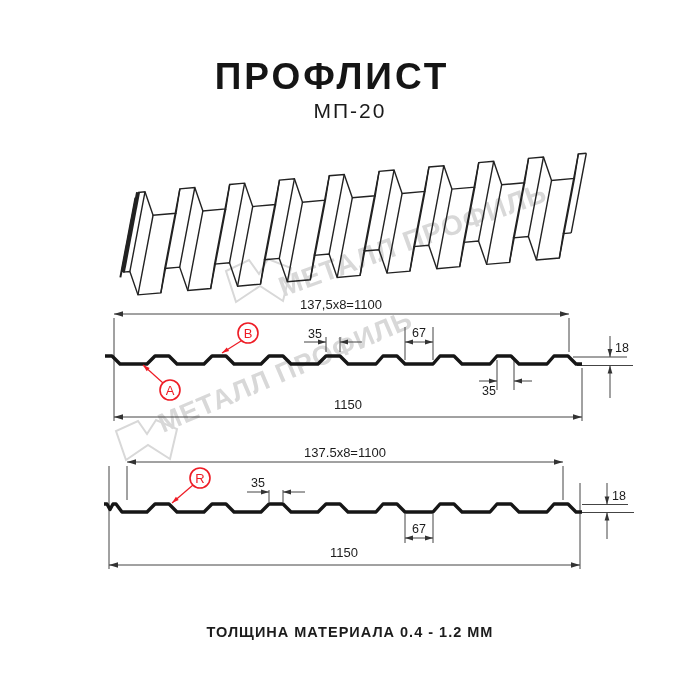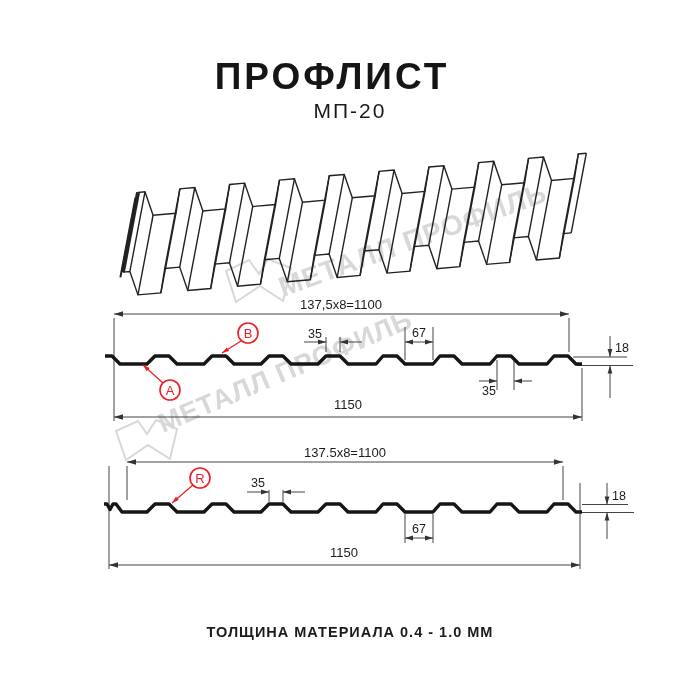--- a/index.html
+++ b/index.html
@@ -111,14 +111,14 @@
       <text class="dimtxt" x="344" y="557" text-anchor="middle">1150</text>
       <g>
         <circle cx="200" cy="478" r="10" fill="none" stroke="#ee1c25" stroke-width="1.6"></circle>
         <text class="redtxt" x="200" y="483" text-anchor="middle">R</text>
         <line x1="193" y1="485" x2="172" y2="503" stroke="#ee1c25" stroke-width="1.2"></line>
         <polygon points="172,503 175.9,496.7 178.7,500.1" fill="#ee1c25"></polygon>
       </g>
     </g>
   </svg>
 
-  <div class="footer">ТОЛЩИНА МАТЕРИАЛА 0.4 - 1.0 ММ</div>
+  <div class="footer">ТОЛЩИНА МАТЕРИАЛА 0.4 - 1.2 ММ</div>
 </div>
 
 </body></html>

